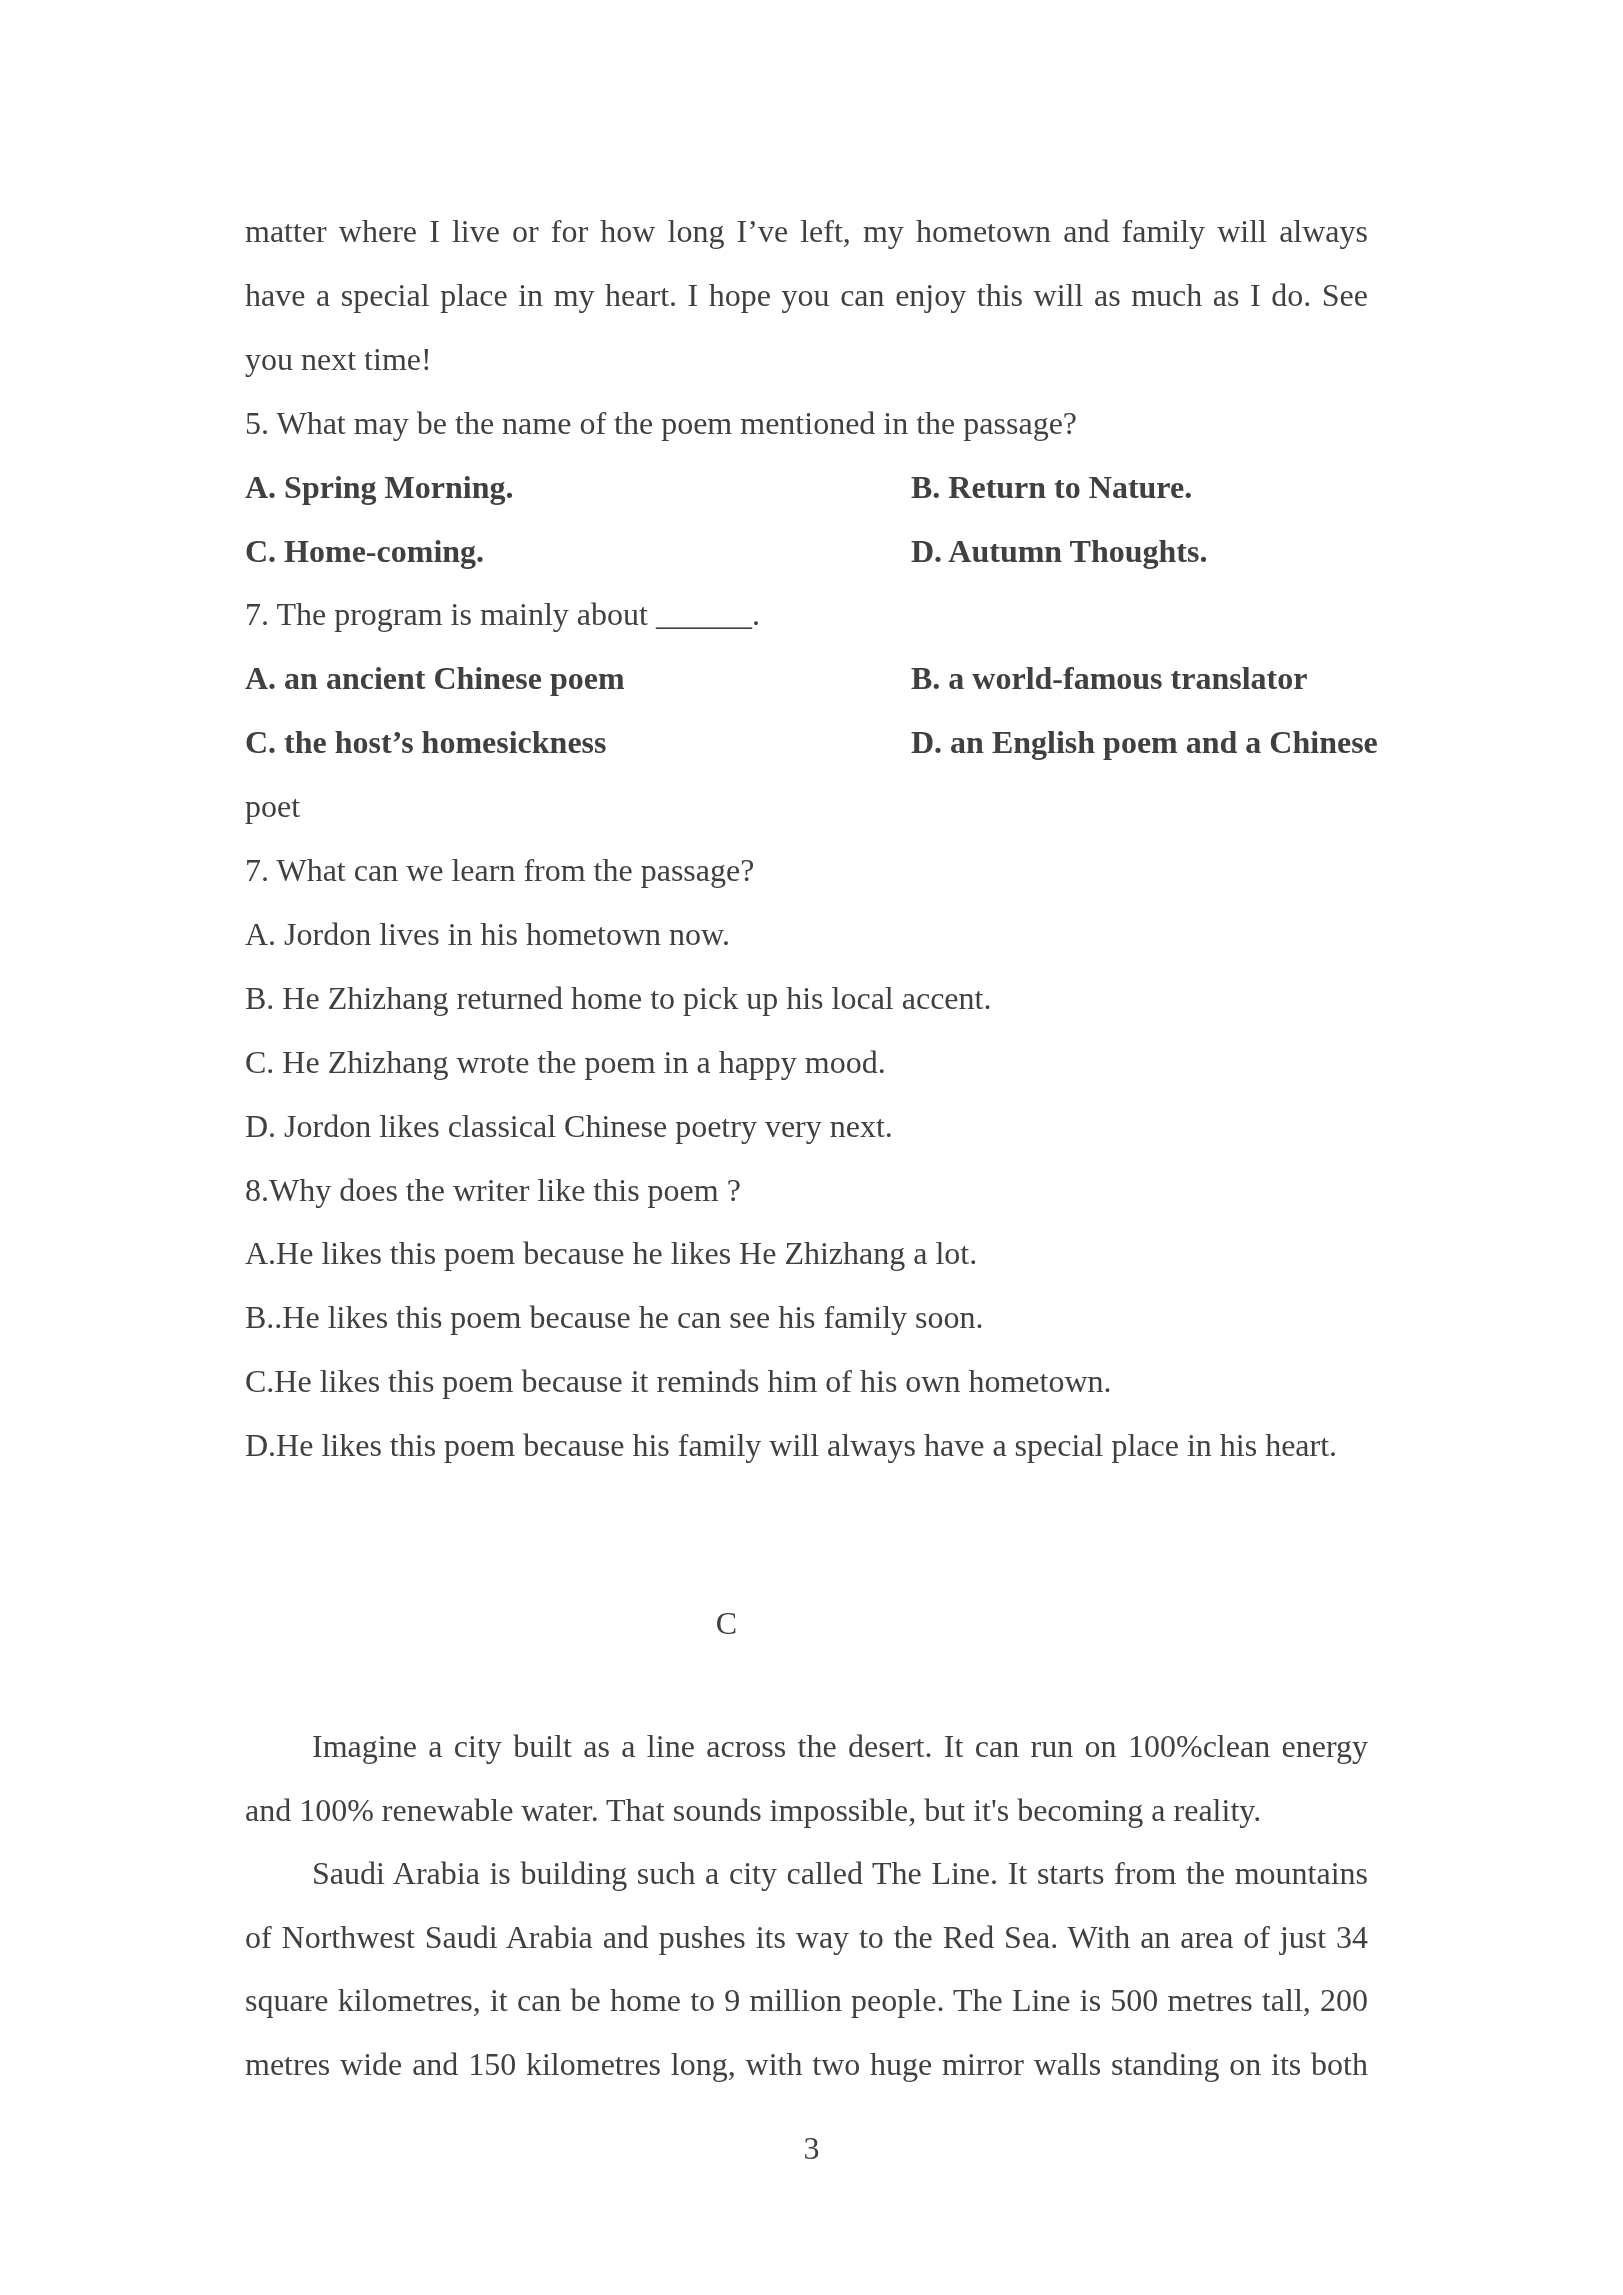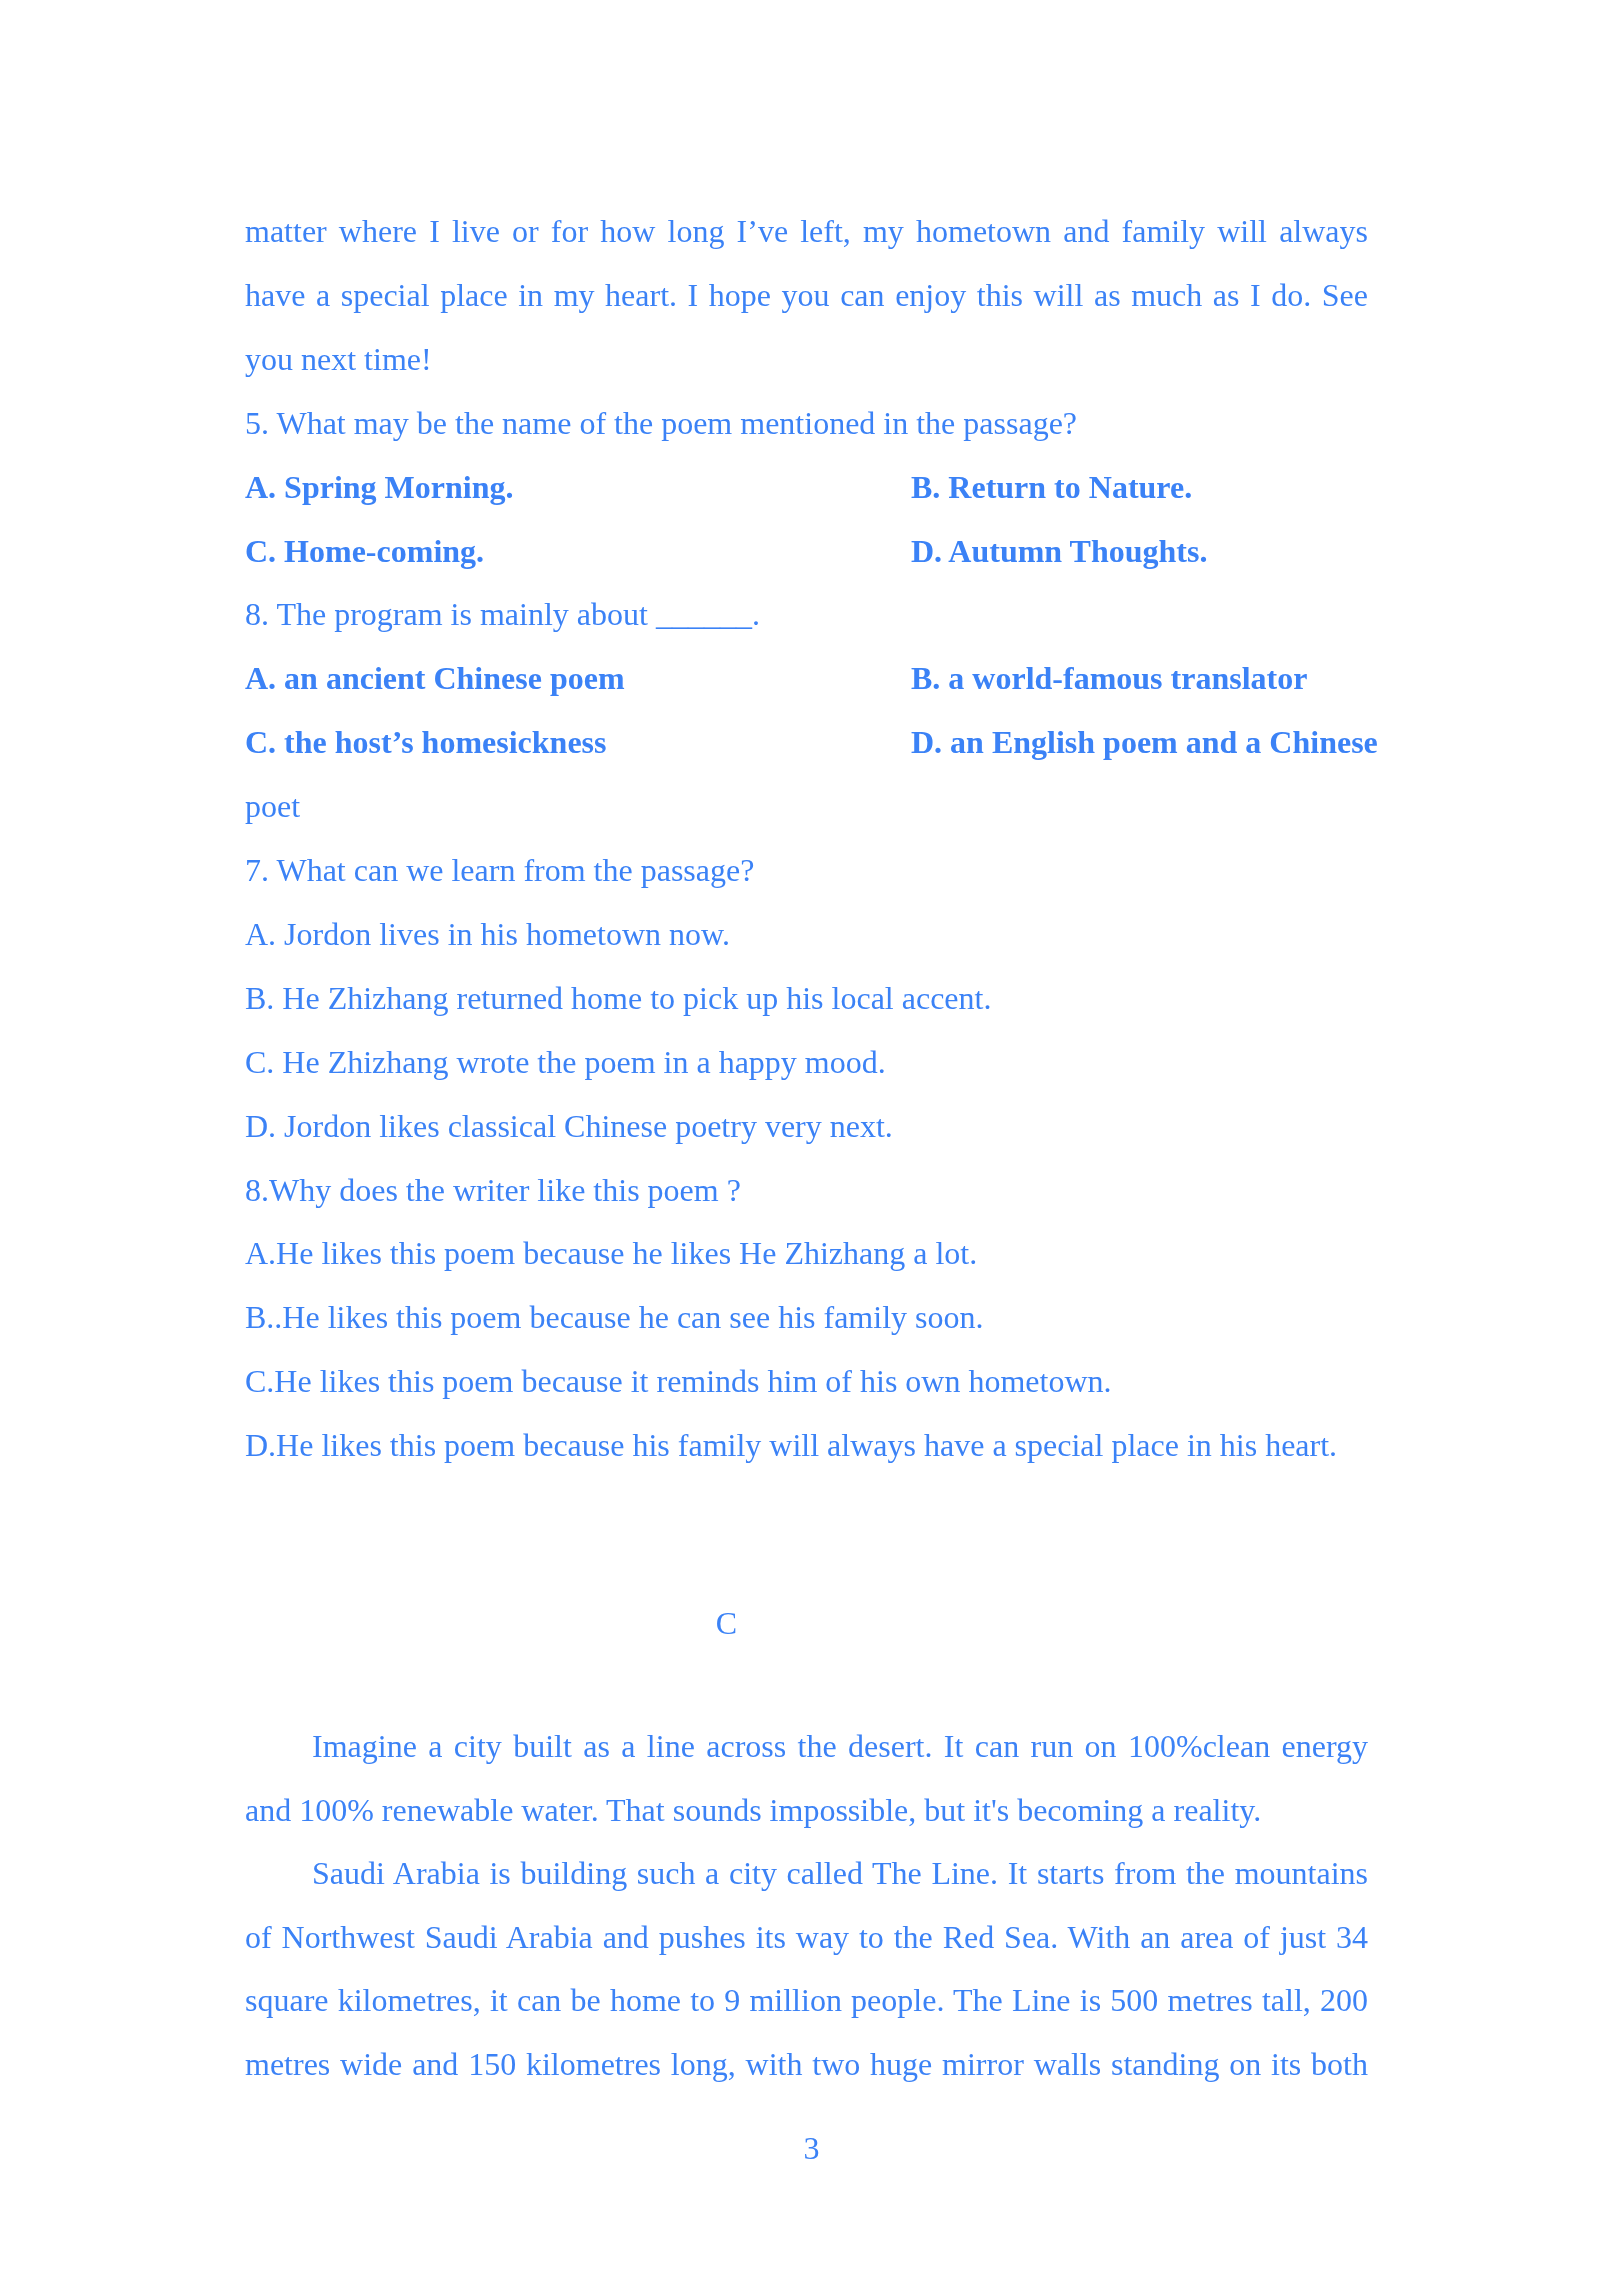--- a/index.html
+++ b/index.html
@@ -2,21 +2,21 @@
 <html style="font-size:8.7px"><head>
 <meta charset="utf-8">
 <style>
   html, body { margin: 0; padding: 0; background: #888; }
   .page {
     position: relative;
     width: 1623px;
     height: 2295px;
     margin: 0 auto;
     background: #ffffff;
-    color: #3b82f6;
+    color: #404040;
     font-family: "Liberation Serif", "DejaVu Serif", serif;
     font-size: 32px;
     line-height: 65px;
     overflow: hidden;
   }
   .ln {
     position: absolute;
     left: 245px;
     width: 1123px;
     white-space: nowrap;
@@ -56,21 +56,21 @@
   <div class="ln" style="top:391px">5. What may be the name of the poem mentioned in the passage?</div>
   <div class="row" style="top:455px">
     <span class="opt-left">A. Spring Morning.</span>
     <span class="opt-right">B. Return to Nature.</span>
   </div>
   <div class="row" style="top:519px">
     <span class="opt-left">C. Home-coming.</span>
     <span class="opt-right">D. Autumn Thoughts.</span>
   </div>
 
-  <div class="ln" style="top:582px">8. The program is mainly about ______.</div>
+  <div class="ln" style="top:582px">7. The program is mainly about ______.</div>
   <div class="row" style="top:646px">
     <span class="opt-left">A. an ancient Chinese poem</span>
     <span class="opt-right">B. a world-famous translator</span>
   </div>
   <div class="row" style="top:710px">
     <span class="opt-left">C. the host’s homesickness</span>
     <span class="opt-right">D. an English poem and a Chinese</span>
   </div>
   <div class="ln" style="top:774px">poet</div>
 

